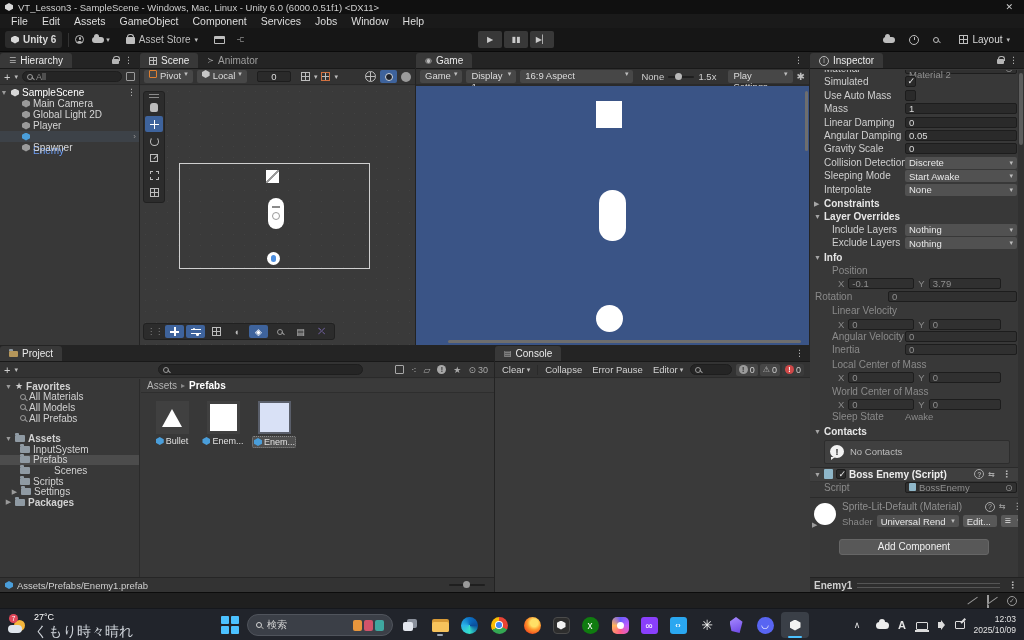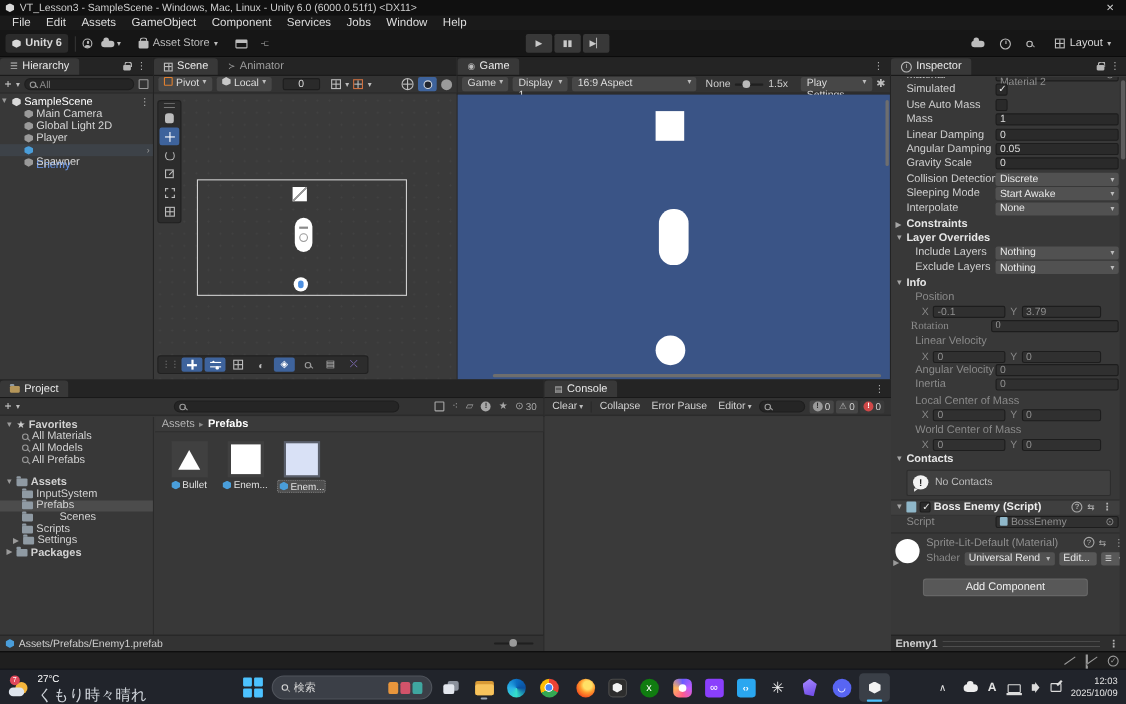--- a/index.html
+++ b/index.html
@@ -519,21 +519,21 @@
       <div class="vr">
         <span>X</span>
           <span class="vf">
             <span class="fld dis">-0.1</span>
           </span>
         <span>Y</span>
           <span class="vf" style="width:72px;">
             <span class="fld dis">3.79</span>
           </span>
       </div>
-      <div class="ir dim" style="padding-left:18px;font-family:Liberation Serif, serif;">
+      <div class="ir dim" style="padding-left:5px;">
         <span class="lb" style="width:73px;">Rotation</span>
         <span class="ctl">
             <span class="fld dis">0</span>
           </span>
       </div>
       <div class="subh">
           <span>Linear Velocity</span>
         </div>
       <div class="vr">
         <span>X</span>
@@ -574,20 +574,26 @@
           <span>World Center of Mass</span>
         </div>
       <div class="vr">
         <span>X</span>
           <span class="vf">
             <span class="fld dis">0</span>
           </span>
         <span>Y</span>
           <span class="vf" style="width:72px;">
             <span class="fld dis">0</span>
+          </span>
+      </div>
+      <div class="ir dim" style="padding-left:22px;">
+        <span class="lb" style="width:73px;">Sleep State</span>
+        <span class="ctl" style="font-size:9.5px;color:#8a8a8a;">
+            <span>Awake</span>
           </span>
       </div>
       <div class="fold">
           <span class="arr">▼</span>
           <span>Contacts</span>
         </div>
       <div class="cbox">
         <span class="bub">!</span>
         <span>No Contacts</span>
       </div>

